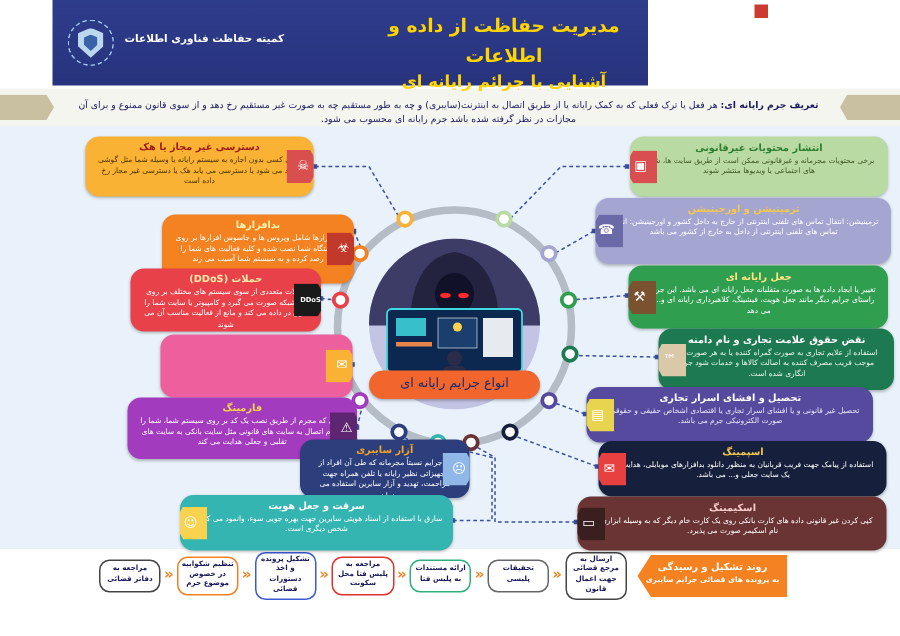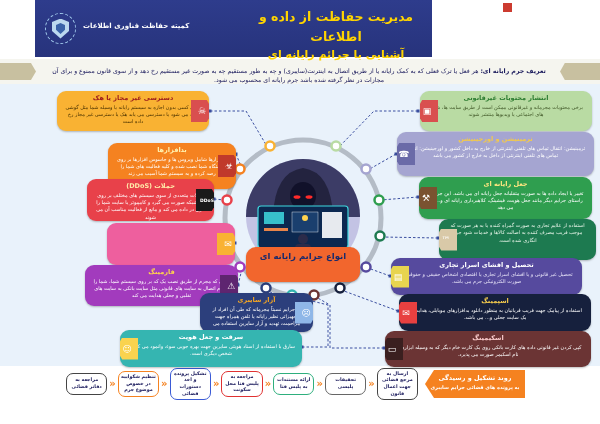--- a/index.html
+++ b/index.html
@@ -31,22 +31,22 @@
   .rib-r { left:560px; top:63px; width:40px; height:17px; background:#c8c0a0;
     clip-path:polygon(12% 0,100% 0,100% 100%,12% 100%,0 50%); z-index:2; }
   .def-text { left:42px; top:66px; width:514px; font-size:6.2px; color:#17175a;
     text-align:center; direction:rtl; line-height:1.5; z-index:2; }
   .def-text b { font-weight:bold; }
 
   
   .main-bg { left:0; top:84px; width:600px; height:282px; background:#e9f2fb; z-index:0; }
   svg.wheel { left:0; top:0; width:600px; height:424px; z-index:1; pointer-events:none; }
 
-  .hub-label { left:246px; top:247px; width:114px; height:35px; background:#f2662d;
-    border-radius:10px; color:#1b2a6b; font-size:8.5px; font-weight:bold; text-align:center;
+  .hub-label { left:246px; top:247px; width:114px; height:19px; background:#f2662d;
+    border-radius:10px; color:#1b2a6b; font-size:8.5px; font-weight:normal; text-align:center;
     line-height:19px; z-index:4; direction:rtl; box-shadow:0 1px 2px rgba(0,0,0,.3); }
 
   .item { position:absolute; border-radius:9px; padding:3px 7px 2px 7px; direction:rtl;
     overflow:hidden; z-index:3; box-shadow:0 1px 2px rgba(0,0,0,.25); }
   .item .ttl { display:block; font-size:6.5px; font-weight:bold; text-align:center; line-height:1.5; }
   .item .txt { display:block; font-size:5px; line-height:1.45; text-align:center; color:#ffffff; }
   .chip { position:absolute; top:50%; transform:translateY(-50%); width:22px; height:22px;
     display:flex; align-items:center; justify-content:center; color:#ffffff; font-size:9px;
     overflow:hidden; z-index:4; }
   .chip-r { right:-4px; clip-path:polygon(0 0,72% 0,100% 50%,72% 100%,0 100%); }
@@ -233,20 +233,21 @@
     </span>
 </div>
 <div class="item" style="left: 419px; top: 177px; width: 173px; height: 42px; background-color: rgb(47, 158, 79);">
   <span class="ttl" style="color: rgb(255, 230, 128);">جعل رایانه ای</span>
   <span class="txt" style="color: rgb(255, 255, 255);">تغییر یا ایجاد داده ها به صورت متقلبانه جعل رایانه ای می باشد. این جرم در راستای جرایم دیگر مانند جعل هویت، فیشینگ، کلاهبرداری رایانه ای و... رخ می دهد</span>
   <span class="chip chip-l" style="background-color: rgb(122, 82, 48);">
       <span>⚒</span>
     </span>
 </div>
 <div class="item" style="left: 439px; top: 219px; width: 157px; height: 41px; background-color: rgb(29, 122, 80);">
+  <span class="ttl" style="color: rgb(255, 255, 255);">نقض حقوق علامت تجاری و نام دامنه</span>
   <span class="txt" style="color: rgb(232, 245, 233);">استفاده از علایم تجاری به صورت گمراه کننده یا به هر صورت که موجب فریب مصرف کننده به اصالت کالاها و خدمات شود جرم انگاری شده است.</span>
   <span class="chip chip-l" style="background-color: rgb(217, 201, 168);">
       <span>™</span>
     </span>
 </div>
 <div class="item" style="left: 391px; top: 258px; width: 191px; height: 37px; background-color: rgb(86, 74, 158);">
   <span class="ttl" style="color: rgb(255, 255, 255);">تحصیل و افشای اسرار تجاری</span>
   <span class="txt" style="color: rgb(232, 228, 248);">تحصیل غیر قانونی و یا افشای اسرار تجاری یا اقتصادی اشخاص حقیقی و حقوقی به صورت الکترونیکی جرم می باشد.</span>
   <span class="chip chip-l" style="background-color: rgb(232, 212, 79);">
       <span>▤</span>

